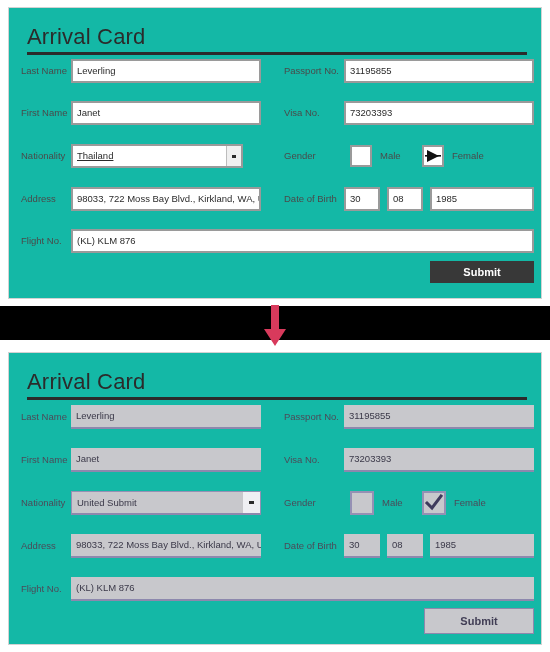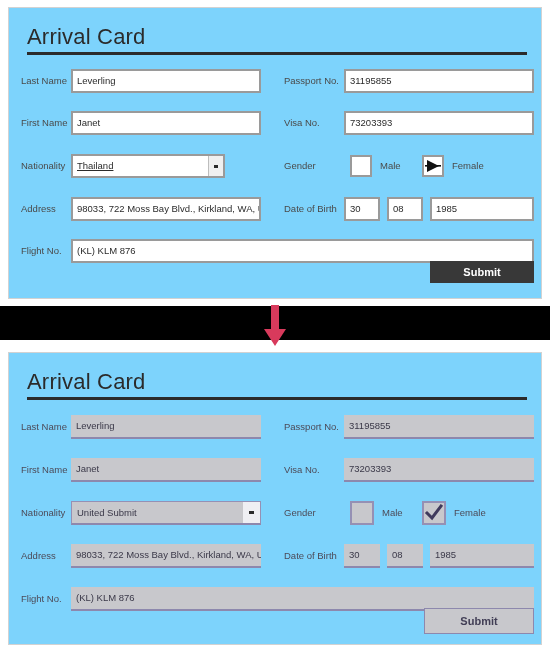--- a/index.html
+++ b/index.html
@@ -13,21 +13,21 @@
     position: relative;
     background: #ffffff;
     overflow: hidden;
   }
 
   
   .card {
     position: absolute;
     left: 8px;
     width: 534px;
-    background: #7dd3fc;
+    background: #14b8a6;
     border: 1px solid #d2d2d2;
   }
   .card-a { top: 7px;  height: 292px; }
   .card-b { top: 352px; height: 293px; }
 
   .title {
     position: absolute;
     left: 18px;
     font-size: 22px;
     color: #2b2b2b;
@@ -36,21 +36,21 @@
     white-space: nowrap;
   }
   .title-rule {
     position: absolute;
     left: 18px; right: 14px;
     height: 3px;
     background: #2b2b2b;
   }
 
   
-  .row { position: absolute; left: 0; right: 0; height: 24px; margin-top: 10px; }
+  .row { position: absolute; left: 0; right: 0; height: 24px; }
 
   .lbl {
     position: absolute;
     font-size: 9.5px;
     color: #4a4a4a;
     line-height: 24px;
     white-space: nowrap;
   }
   .lbl-b { color: #4c4a58; }
 
@@ -190,21 +190,21 @@
 
     <div class="row" style="top:93px;">
       <div class="lbl" style="left:12px;">First Name</div>
       <div class="inp" style="left:62px; width:190px;">Janet</div>
       <div class="lbl" style="left:275px;">Visa No.</div>
       <div class="inp" style="left:335px; width:190px;">73203393</div>
     </div>
 
     <div class="row" style="top:136px;">
       <div class="lbl" style="left:12px;">Nationality</div>
-      <div class="inp sel" style="left:62px; width:154px;text-decoration:underline;">
+      <div class="inp sel" style="left:62px; width:172px;text-decoration:underline;">
         <span>Thailand</span>
         <span class="arrow"></span>
       </div>
       <div class="lbl" style="left:275px;">Gender</div>
       <div class="cbx" style="left:341px; top:1px;"></div>
       <div class="cbx-lbl" style="left:371px; top:1px;">Male</div>
       <div class="cbx" style="left:413px; top:1px;">
         <svg width="18" height="18" viewBox="0 0 18 18">
           <polygon points="3,3 15,9 3,15" fill="#111111"></polygon>
           <rect x="1" y="8" width="16" height="1.6" fill="#111111"></rect>

